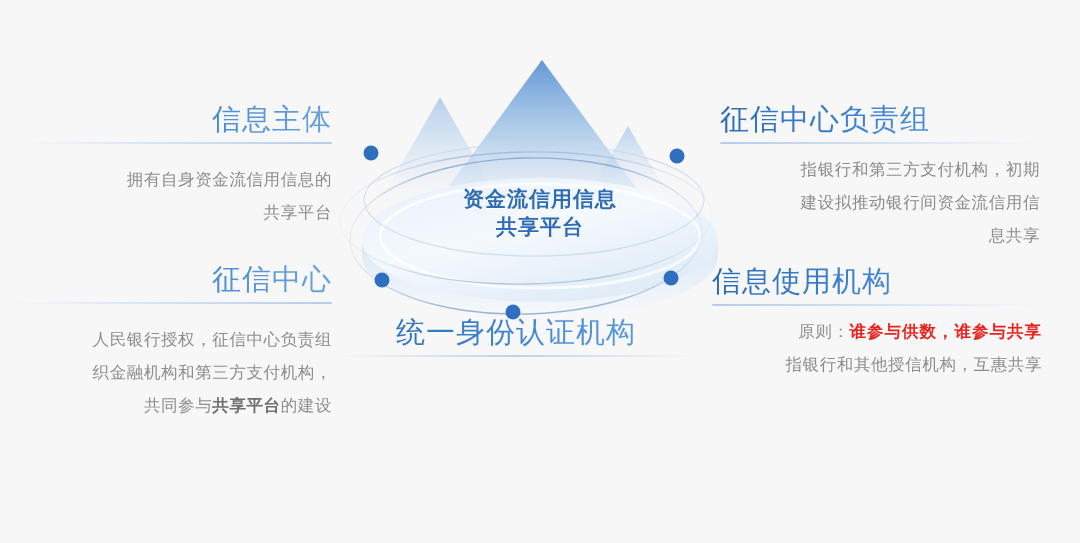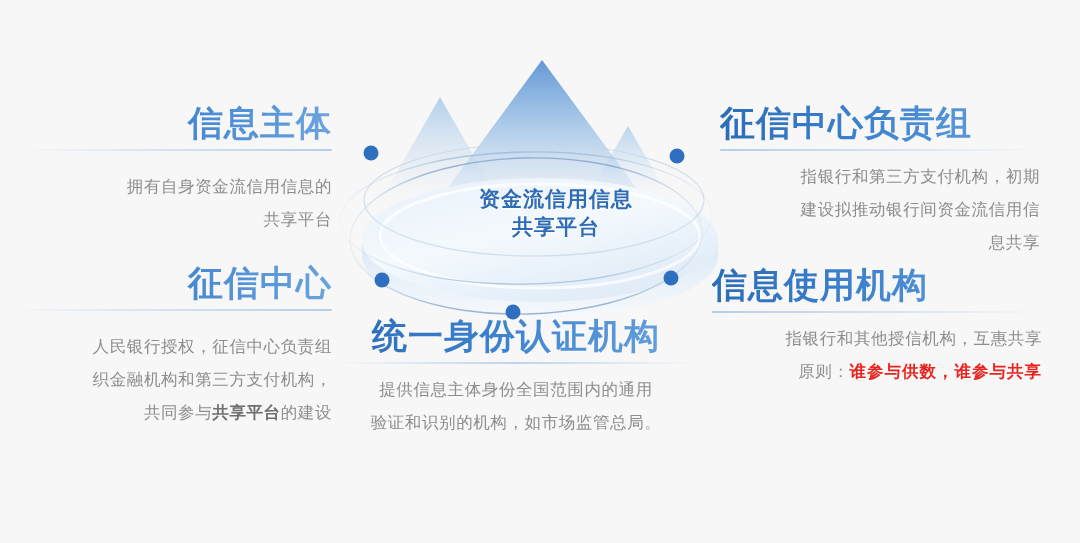--- a/index.html
+++ b/index.html
@@ -34,38 +34,38 @@
   .orbit-layer {
     position: absolute;
     left: 0;
     top: 0;
     width: 420px;
     height: 310px;
     overflow: visible;
   }
   .platform-label {
     position: absolute;
-    left: 16px;
+    left: 0;
     top: 155px;
     width: 420px;
     text-align: center;
     font-size: 21px;
     font-weight: bold;
     line-height: 1.35;
     color: #2f6cb5;
     letter-spacing: 1px;
     text-shadow: 0 1px 2px rgba(255,255,255,0.9);
     pointer-events: none;
   }
 
   
   .block { position: absolute; }
   .block .heading {
-    font-size: 35px;
-    font-weight: bold;
+    font-size: 29px;
+    font-weight: normal;
     line-height: 1.1;
     letter-spacing: 1px;
     background: linear-gradient(95deg, #2b6cb8 0%, #3d82cf 45%, #6ba4de 100%);
     -webkit-background-clip: text;
     background-clip: text;
     color: transparent;
     white-space: nowrap;
   }
   .block .rule {
     height: 2px;
@@ -206,27 +206,23 @@
         <div><span>指银行和第三方支付机构，初期</span></div>
         <div><span>建设拟推动银行间资金流信用信</span></div>
         <div><span>息共享</span></div>
       </div>
   </div>
 
   <div class="block" id="blk-user">
     <div class="heading">信息使用机构</div>
     <div class="rule to-right"></div>
     <div class="body align-left">
+        <div><span>原则：</span><span class="red">谁参与供数，谁参与共享</span></div>
         <div><span>指银行和其他授信机构，互惠共享</span></div>
-        <div><span>原则：</span><span class="red">谁参与供数，谁参与共享</span></div>
       </div>
   </div>
 
   <div class="block" id="blk-identity">
     <div class="heading">统一身份认证机构</div>
     <div class="rule to-right" style="background:linear-gradient(90deg,rgba(220,232,244,0) 0%,rgba(176,202,231,0.8) 50%,rgba(220,232,244,0) 100%);"></div>
-    <div class="body align-center">
-        <div><span>提供信息主体身份全国范围内的通用</span></div>
-        <div><span>验证和识别的机构，如市场监管总局。</span></div>
-      </div>
   </div>
 
 </div>
 
 </body></html>

